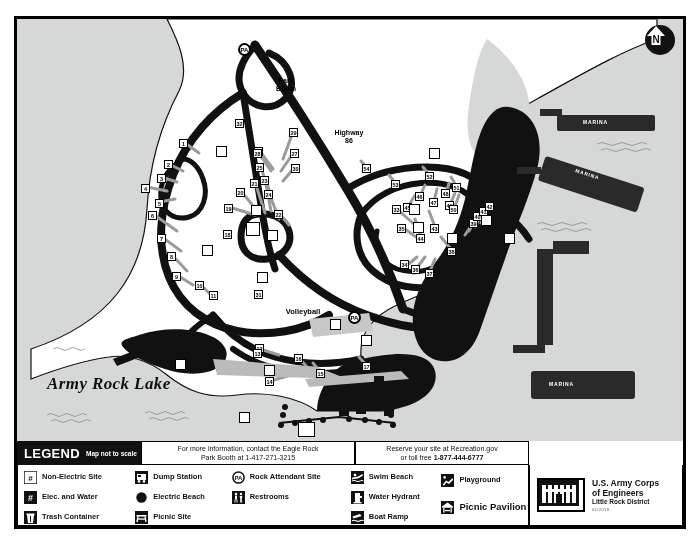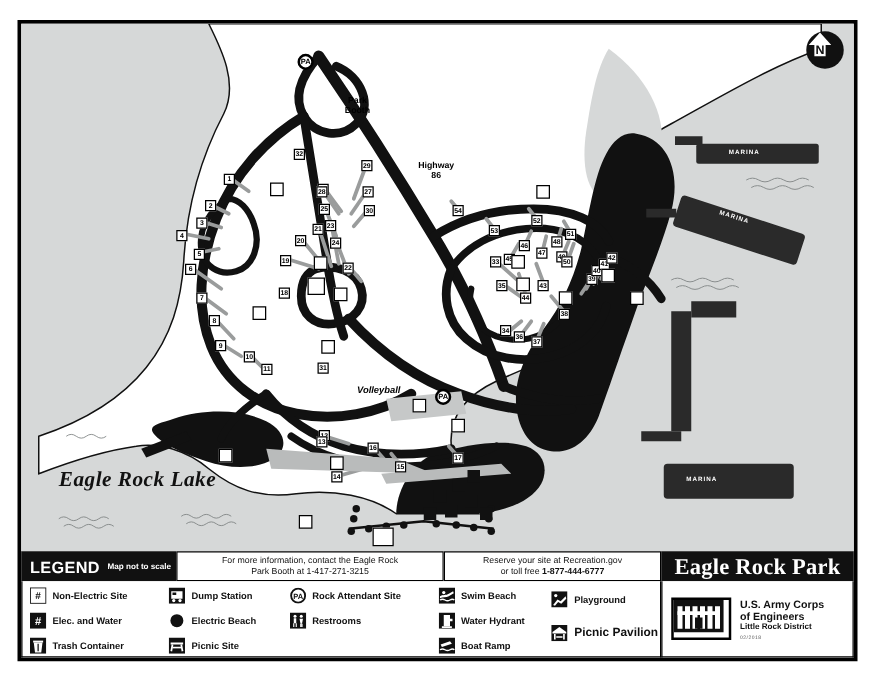--- a/index.html
+++ b/index.html
@@ -224,24 +224,24 @@
       </g>
     </svg>
 
     <div class="compass">
       <svg width="22" height="22" viewBox="0 0 22 22">
         <path d="M11,1 L20,11 L15.5,11 L15.5,20 L6.5,20 L6.5,11 L2,11 Z" fill="#fff"></path>
         <text x="11" y="18" font-family="Liberation Sans, sans-serif" font-size="10" font-weight="bold" fill="#111" text-anchor="middle">N</text>
       </svg>
     </div>
 
-    <div class="lake-label">Eagle Rock Lake</div>
+    <div class="lake-label">Army Rock Lake</div>
     <div class="mlabel" style="left:249px;top:58px;width:40px;">Park<br>Booth</div>
     <div class="mlabel" style="left:312px;top:110px;width:40px;">Highway<br>86</div>
-    <div class="mlabel" style="left:260px;top:289px;width:52px;font-size:7.5px;font-style:italic;">Volleyball</div>
+    <div class="mlabel" style="left:260px;top:289px;width:52px;font-size:7.5px;">Volleyball</div>
 
     <div class="marina" style="left:566px;top:100px;">MARINA</div>
     <div class="marina" style="left:558px;top:152px;transform:rotate(18deg);">MARINA</div>
     <div class="marina" style="left:532px;top:362px;">MARINA</div>
 
     <div class="pa" style="left:221px;top:24px;">PA</div>
     <div class="pa" style="left:331px;top:292px;">PA</div>
 
     <div id="sites">
           <div class="site w" style="left: 162px; top: 120px;">1</div>
@@ -340,23 +340,20 @@
           <span>For more information, contact the Eagle Rock</span><br>
           <span>Park Booth at </span><span>1-417-271-3215</span>
         </div>
       </div>
       <div class="infobox info2">
         <div>
           <span>Reserve your site at Recreation.gov</span><br>
           <span>or toll free </span><b>1-877-444-6777</b>
         </div>
       </div>
-      <div class="titlebox">
-        <span>Eagle Rock Park</span>
-      </div>
     </div>
 
     <div class="legendgrid" id="legendgrid">
           <div class="lcol c1">
             <div class="litem">
               <span class="lic"><svg width="13" height="13" viewBox="0 0 13 13">
                   <rect x="0" y="0" width="13" height="13" fill="#fff" stroke="#111" stroke-width="1.4"></rect>
                   <text x="6.5" y="9.6" font-family="Liberation Sans, sans-serif" font-size="8" font-weight="bold" fill="#111" text-anchor="middle">#</text>
                 </svg></span>
               <span class="lt">Non-Electric Site</span>

